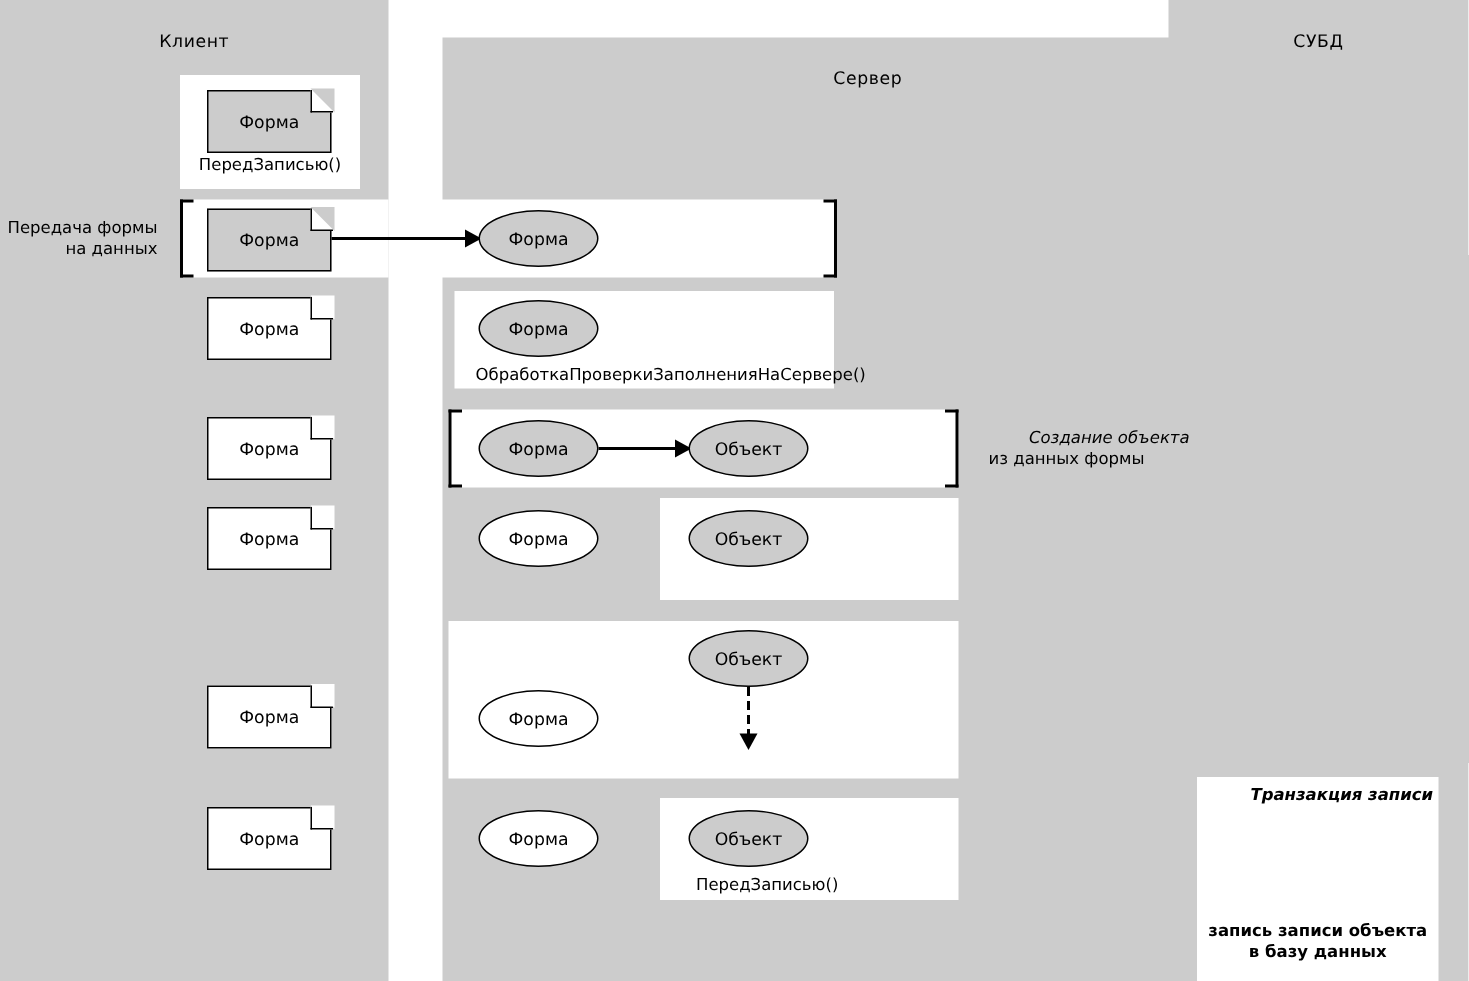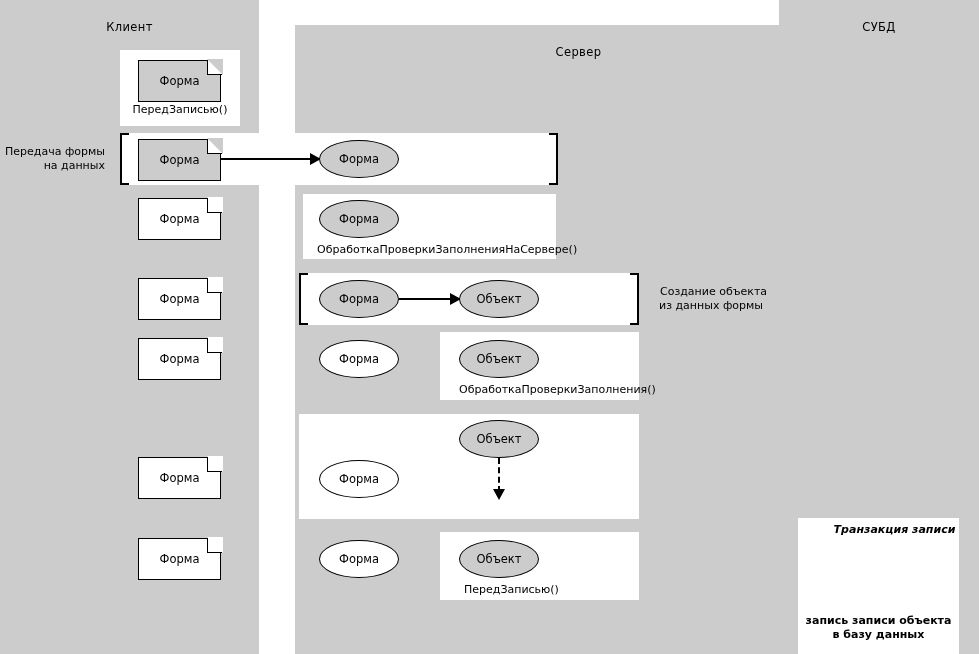--- a/index.html
+++ b/index.html
@@ -192,32 +192,31 @@
 
   <div class="band" style="left:299px; top:273px; width:340px; height:52px;"></div>
   <div class="bracket left" style="left:299px; top:273px; height:52px;"></div>
   <div class="bracket right" style="left:630px; top:273px; height:52px;"></div>
 
   <div class="ellipse gray" style="left:319px; top:280px; width:80px; height:38px;">Форма</div>
   <div class="arrow-line" style="left:399px; top:298px; width:54px; height:1.6px;"></div>
   <div class="arrow-head-right" style="left:450px; top:293px;"></div>
   <div class="ellipse gray" style="left:459px; top:280px; width:80px; height:38px;">Объект</div>
 
-  <div class="caption" style="left:660px; top:285px;">Создание объекта</div>
+  <div class="caption" style="left:686px; top:285px;font-style:italic;">Создание объекта</div>
   <div class="caption" style="left:659px; top:299px;">из данных формы</div>
 
   <div class="note white" style="left:138px; top:278px; width:83px; height:42px;">
     <span class="fold"></span>
     <span class="lbl">Форма</span>
   </div>
 
   <div class="band" style="left:440px; top:332px; width:199px; height:68px;"></div>
   <div class="ellipse white" style="left:319px; top:340px; width:80px; height:38px;">Форма</div>
   <div class="ellipse gray" style="left:459px; top:340px; width:80px; height:38px;">Объект</div>
-  <div class="caption" style="left:459px; top:383px;">ОбработкаПроверкиЗаполнения()</div>
 
   <div class="note white" style="left:138px; top:338px; width:83px; height:42px;">
     <span class="fold"></span>
     <span class="lbl">Форма</span>
   </div>
 
   <div class="band" style="left:299px; top:414px; width:340px; height:105px;"></div>
   <div class="ellipse gray" style="left:459px; top:420px; width:80px; height:38px;">Объект</div>
   <div class="arrow-dashed" style="left:498px; top:458px; height:34px;"></div>
   <div class="arrow-head-down" style="left:493px; top:489px;"></div>

